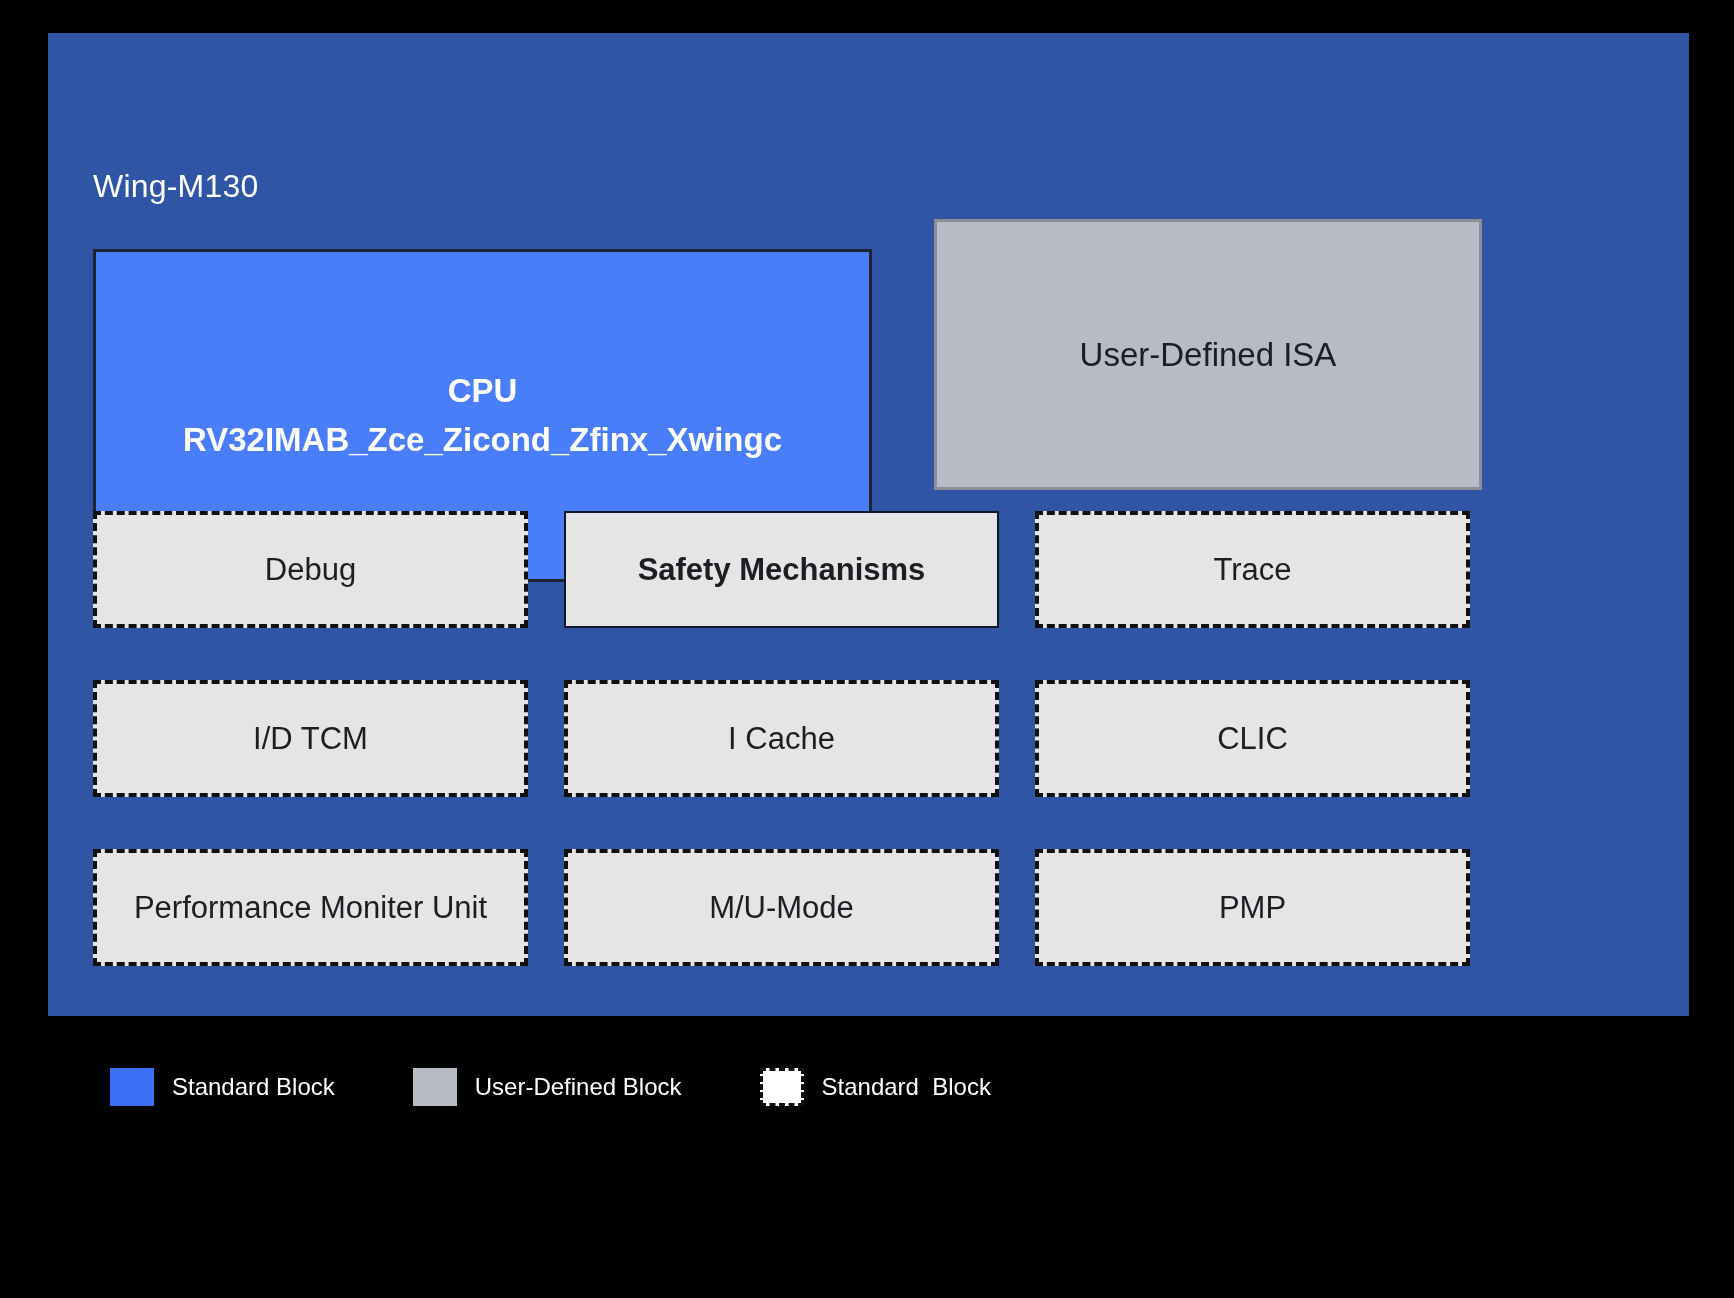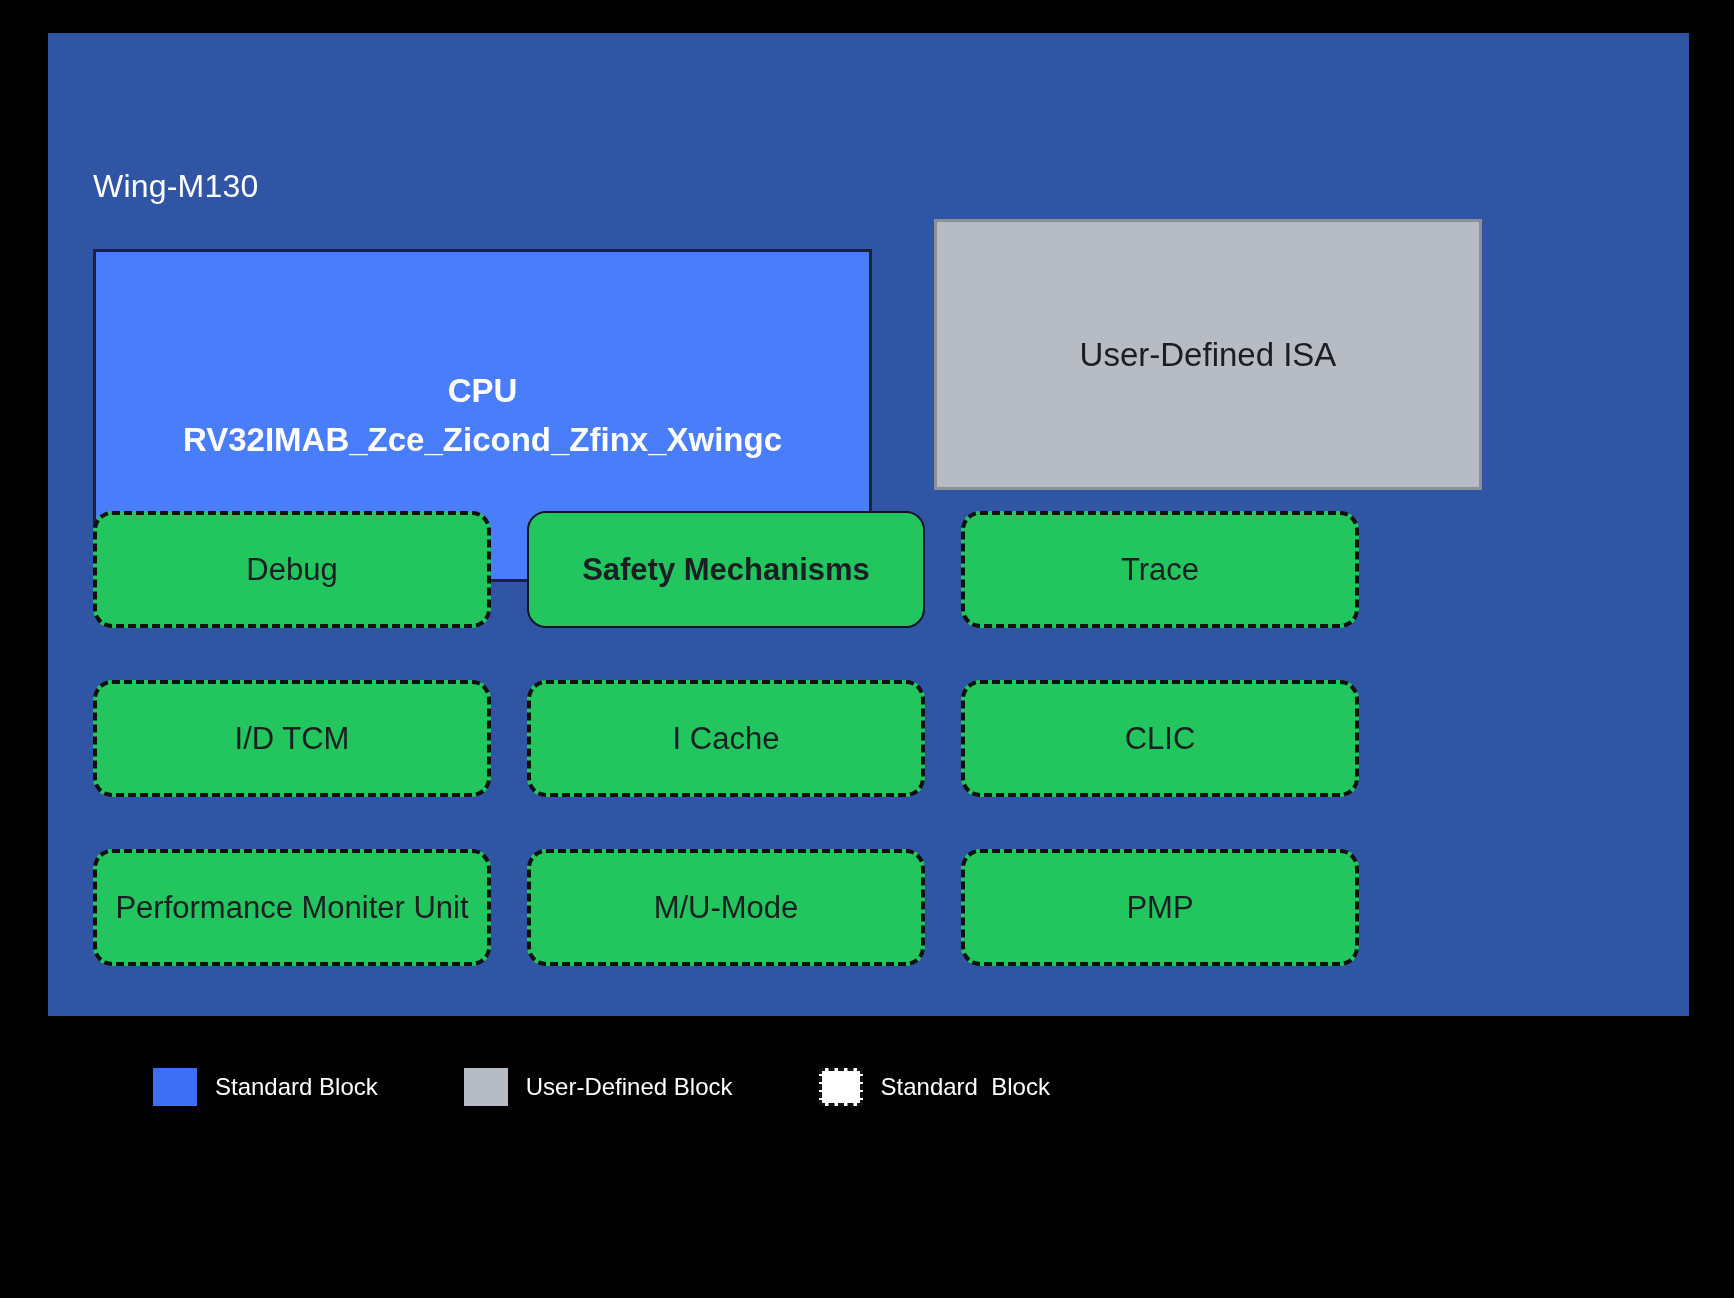--- a/index.html
+++ b/index.html
@@ -85,49 +85,47 @@
     left: 45px;
     top: 478px;
     width: 1430px;
   }
   .grid-row {
     display: flex;
     gap: 36px;
     margin-bottom: 52px;
   }
   .cell {
-    width: 398px;
+    width: 435px;
     height: 117px;
-    background: #22c55e;
+    background: #e5e5e5;
     display: flex;
     align-items: center;
     justify-content: center;
     color: #1B1E23;
     font-size: 31px;
     font-weight: 400;
     text-align: center;
-    border-radius: 19px;
   }
   .cell.dashed {
     border: 4px dashed #111111;
   }
   .cell.solid {
     border: 2px solid #0f172a;
     font-weight: bold;
   }
 
   
   .legend {
     position: absolute;
     left: 110px;
     top: 1068px;
     display: flex;
     align-items: flex-start;
-    gap: 8px;
-    margin-left: 43px;
+    gap: 0;
   }
   .legend-item {
     display: flex;
     align-items: center;
   }
   .legend-item + .legend-item { margin-left: 78px; }
   .swatch {
     width: 44px;
     height: 38px;
     flex: 0 0 auto;

